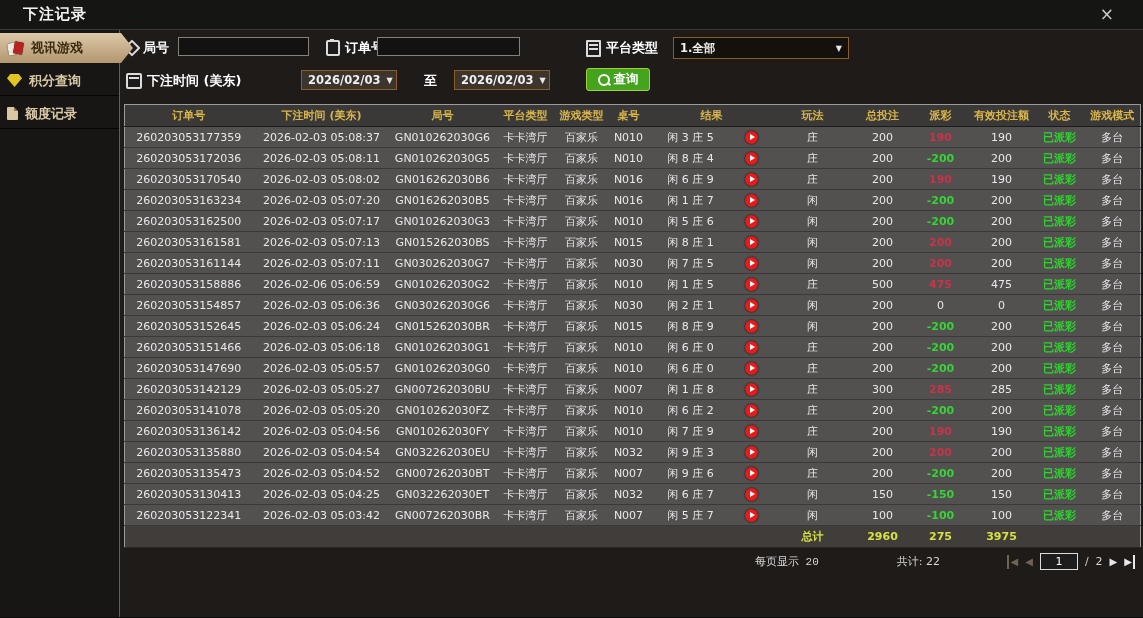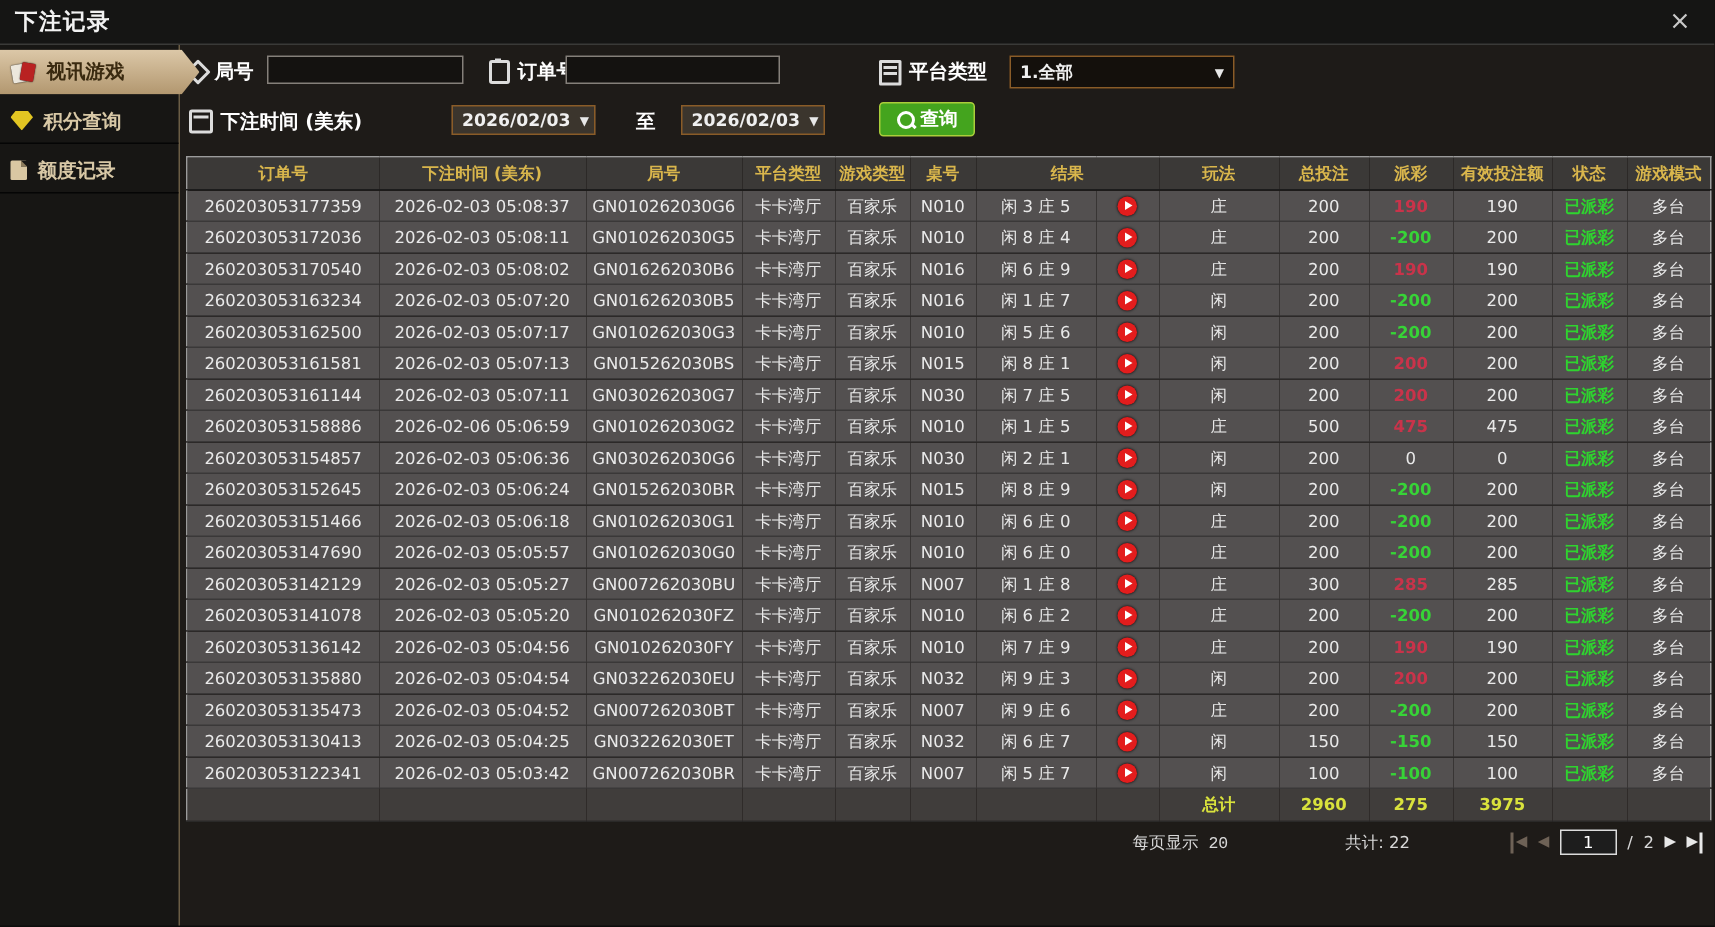--- a/index.html
+++ b/index.html
@@ -3,21 +3,21 @@
 <meta charset="utf-8">
 <style>
   html,body{margin:0;padding:0;}
   body{
     width:1143px;height:618px;overflow:hidden;position:relative;
     background:#0d0d0c;color:#e6e6e6;
     font-family:"DejaVu Sans","Liberation Sans",sans-serif;
   }
   
   .titlebar{height:30px;background:#151514;border-bottom:1px solid #3a3a38;
-    display:flex;align-items:center;padding:0 10px;box-sizing:border-box;}
+    display:flex;align-items:center;padding:0 23px;box-sizing:border-box;}
   .title{font-size:15px;font-weight:bold;color:#f2f2f2;letter-spacing:1px;}
   .close{margin-left:auto;margin-right:6px;color:#c9c9c9;font-size:17px;line-height:17px;cursor:pointer;}
   
   .layout{display:flex;height:587px;}
   .sidebar{width:120px;background:#171614;border-right:1px solid #6b5d45;
     box-sizing:border-box;position:relative;overflow:visible;z-index:3;}
   .side-item{height:30px;margin-top:3px;display:flex;align-items:center;gap:7px;
     padding-left:7px;color:#d8c8a6;font-size:13px;font-weight:bold;cursor:pointer;
     border-bottom:1px solid #050505;box-sizing:border-box;}
   .side-item.selected{
@@ -120,21 +120,21 @@
       <input class="tbox" style="left: 58px; top: 7px; width: 131px;" value="">
       <div class="fgroup" style="left:206px;top:9px;">
         <span class="icon-clip"></span>
         <span>订单号</span>
       </div>
       <input class="tbox" style="left: 257px; top: 7px; width: 143px;" value="">
       <div class="fgroup" style="left:466px;top:9px;">
         <span class="icon-list"></span>
         <span>平台类型</span>
       </div>
-      <div class="dropdown dd-platform" style="left:553px;top:7px;width:150px;">
+      <div class="dropdown dd-platform" style="left:553px;top:7px;width:176px;">
         <span>1.全部</span>
         <span class="dd-caret">▼</span>
       </div>
       <div class="fgroup" style="left:6px;top:42px;">
         <span class="icon-cal"></span>
         <span>下注时间 (美东)</span>
       </div>
       <div class="dropdown dd-date" style="left:181px;top:40px;width:96px;">
         <span>2026/02/03</span>
         <span class="dd-caret">▼</span>

